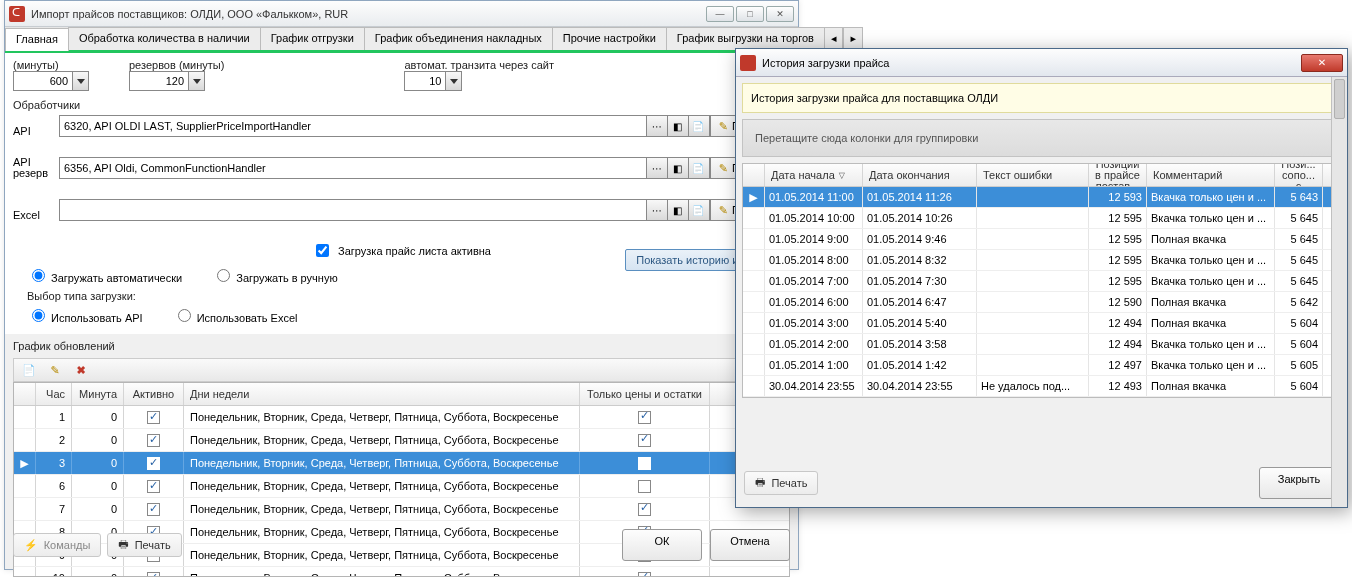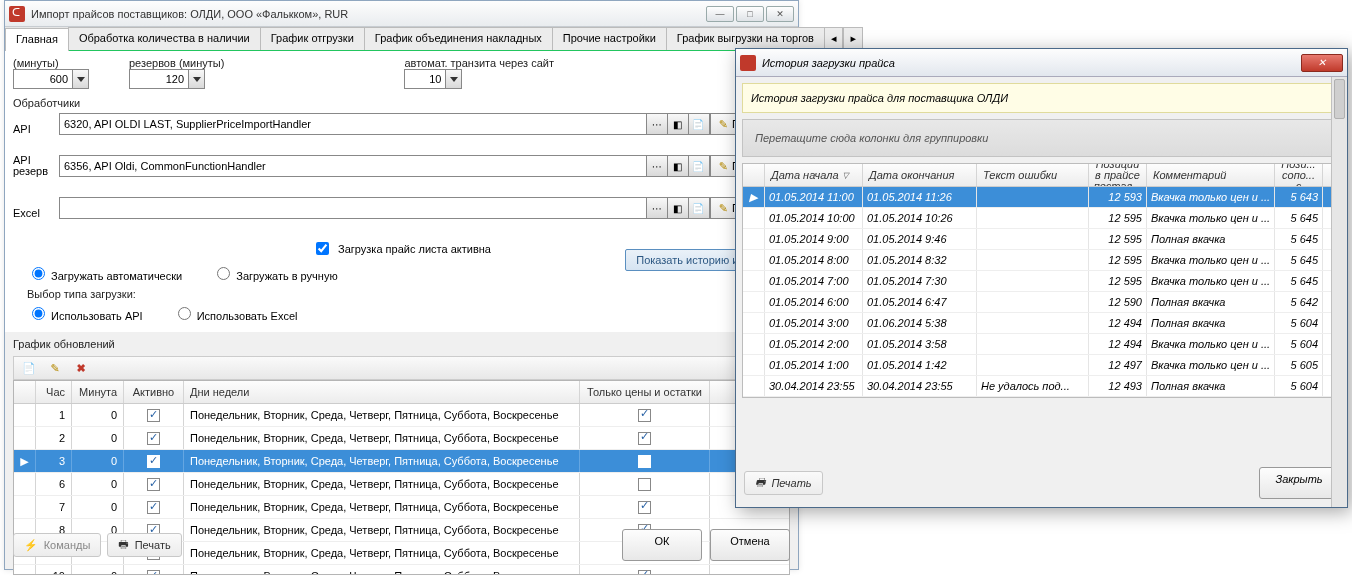--- a/index.html
+++ b/index.html
@@ -8,21 +8,21 @@
   
   .main-window { position: absolute; left: 4px; top: 0; width: 795px; height: 570px; border: 1px solid #8fa6bf; background: #f0f0f0; box-shadow: 0 0 6px rgba(0,0,0,.1); }
   .win-titlebar { height: 26px; background: linear-gradient(#fdfdfd,#e9ecef); display: flex; align-items: center; padding: 0 4px; border-bottom: 1px solid #c7ccd1; }
   .win-titlebar .logo { width: 16px; height: 16px; background: #c0392b; border-radius: 2px; margin-right: 6px; position: relative; }
   .win-titlebar .logo::after { content:"ᑕ"; color:#fff; font-size:11px; position:absolute; left:3px; top:0; }
   .win-titlebar .title { flex: 1; color: #333; }
   .win-ctrl { display: flex; gap: 2px; }
   .win-ctrl span { width: 28px; height: 16px; border: 1px solid #9aa; background: linear-gradient(#fefefe,#dfe3e7); text-align: center; line-height:14px; font-size: 9px; color:#555; cursor:pointer; border-radius:2px; }
 
   
-  .tabs { display: flex; background: #e6e6e6; border-bottom: 1px solid #22c55e; text-align: right; }
+  .tabs { display: flex; background: #e6e6e6; border-bottom: 3px solid #22c55e; text-align: right; }
   .tab { padding: 4px 10px; border: 1px solid #bbb; border-bottom: none; background: #ececec; margin-right: -1px; cursor: pointer; white-space: nowrap; }
   .tab.active { background: #fff; border-top: 1px solid #bbb; position: relative; top: 1px; }
   .tab-arrows { margin-left:auto; display:flex; }
   .tab-arrows span { padding:4px 6px; border:1px solid #bbb; background:#ececec; cursor:pointer; }
 
   
   .form-area { padding: 6px 8px; background:#fff; }
   .lbl { color:#222; }
   .minutes-row { display:flex; gap:40px; }
   .combo { display:inline-flex; align-items:stretch; }
@@ -73,21 +73,21 @@
   .grid-body { max-height: 170px; overflow-y:auto; }
 
   
   .main-footer { position:absolute; bottom:8px; left:8px; right:8px; display:flex; align-items:center; }
   .cmd-btn { display:flex; align-items:center; gap:6px; height:24px; padding:0 10px; border:1px solid #c8c8c8; background:linear-gradient(#fafafa,#ececec); color:#888; border-radius:3px; }
   .cmd-btn.enabled { color:#333; cursor:pointer; }
   .footer-right { margin-left:auto; display:flex; gap:8px; }
   .dlg-btn { width:80px; height:32px; border:1px solid #999; background:linear-gradient(#fdfdfd,#e8e8e8); border-radius:3px; cursor:pointer; text-align:center; line-height:22px; }
 
   
-  .dialog { position:absolute; left:735px; top:48px; width:613px; height:460px; border:1px solid #4b6a8a; background:#f0f0f0; box-shadow: 4px 4px 18px rgba(0,0,0,.35); font-style: italic; }
+  .dialog { position:absolute; left:735px; top:48px; width:613px; height:460px; border:1px solid #4b6a8a; background:#f0f0f0; box-shadow: 4px 4px 18px rgba(0,0,0,.35); }
   .dlg-tb { height:28px; background:linear-gradient(#fdfdfd,#e2e7ee); display:flex; align-items:center; padding:0 4px; border-bottom:1px solid #aab; }
   .dlg-close { width:42px; height:18px; margin-left:auto; background:linear-gradient(#e87a70,#c03a2b); border:1px solid #8b2a1f; color:#fff; text-align:center; border-radius:2px; line-height:16px; cursor:pointer; font-size:10px;}
   .dlg-info { margin:6px; padding:8px; background:#fffde6; border:1px solid #e0db9c; }
   .dlg-group { margin:6px; padding:12px; background:linear-gradient(#e8e8e8,#dcdcdc); border:1px solid #c3c3c3; color:#555; }
   .dlg-grid { margin:6px; border:1px solid #bcbcbc; background:#fff; }
   .dlg-grid .gh { background:linear-gradient(#fdfdfd,#ececec); }
   .dh-start { width:98px; }
   .dh-end { width:114px; }
   .dh-err { width:112px; }
   .dh-pos { width:58px; white-space:normal; line-height:1; text-align:center; justify-content:center; }
@@ -443,21 +443,21 @@
           <div class="dc dh-start">01.05.2014 6:00</div>
           <div class="dc dh-end">01.05.2014 6:47</div>
           <div class="dc dh-err"></div>
           <div class="dc dh-pos num">12 590</div>
           <div class="dc dh-comment">Полная вкачка</div>
           <div class="dc dh-match num">5 642</div>
         </div>
         <div class="dlg-row">
           <div class="dc col-marker"></div>
           <div class="dc dh-start">01.05.2014 3:00</div>
-          <div class="dc dh-end">01.06.2014 5:38</div>
+          <div class="dc dh-end">01.05.2014 5:40</div>
           <div class="dc dh-err"></div>
           <div class="dc dh-pos num">12 494</div>
           <div class="dc dh-comment">Полная вкачка</div>
           <div class="dc dh-match num">5 604</div>
         </div>
         <div class="dlg-row">
           <div class="dc col-marker"></div>
           <div class="dc dh-start">01.05.2014 2:00</div>
           <div class="dc dh-end">01.05.2014 3:58</div>
           <div class="dc dh-err"></div>

